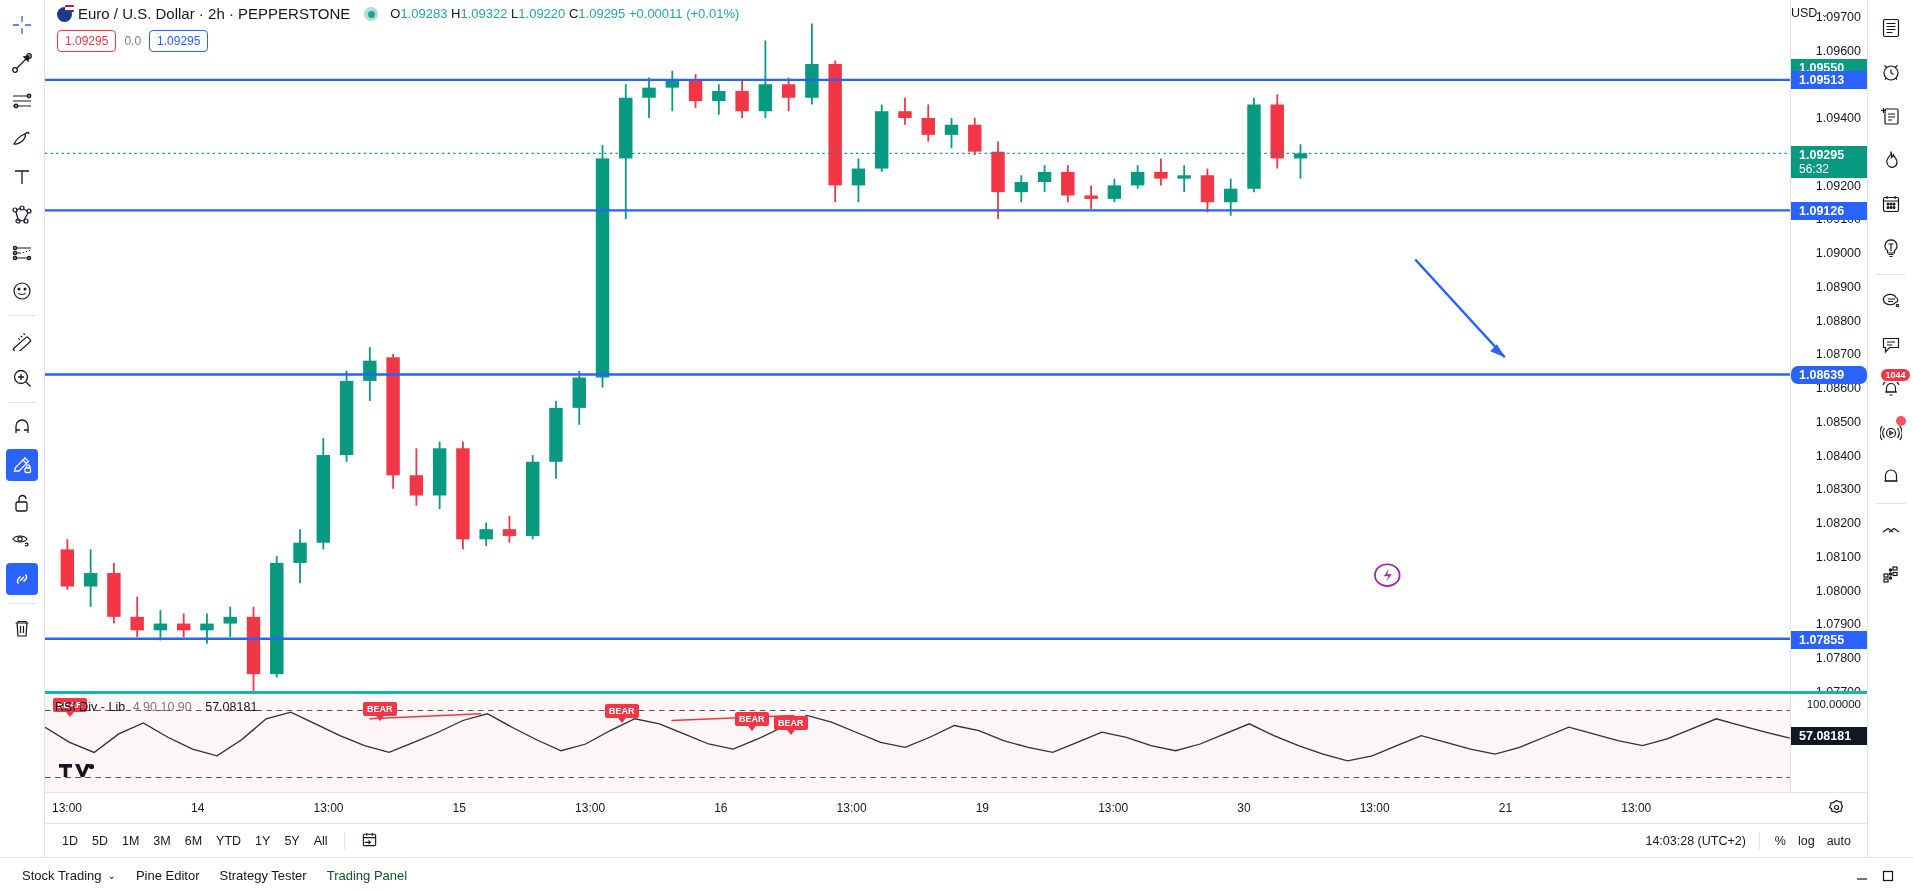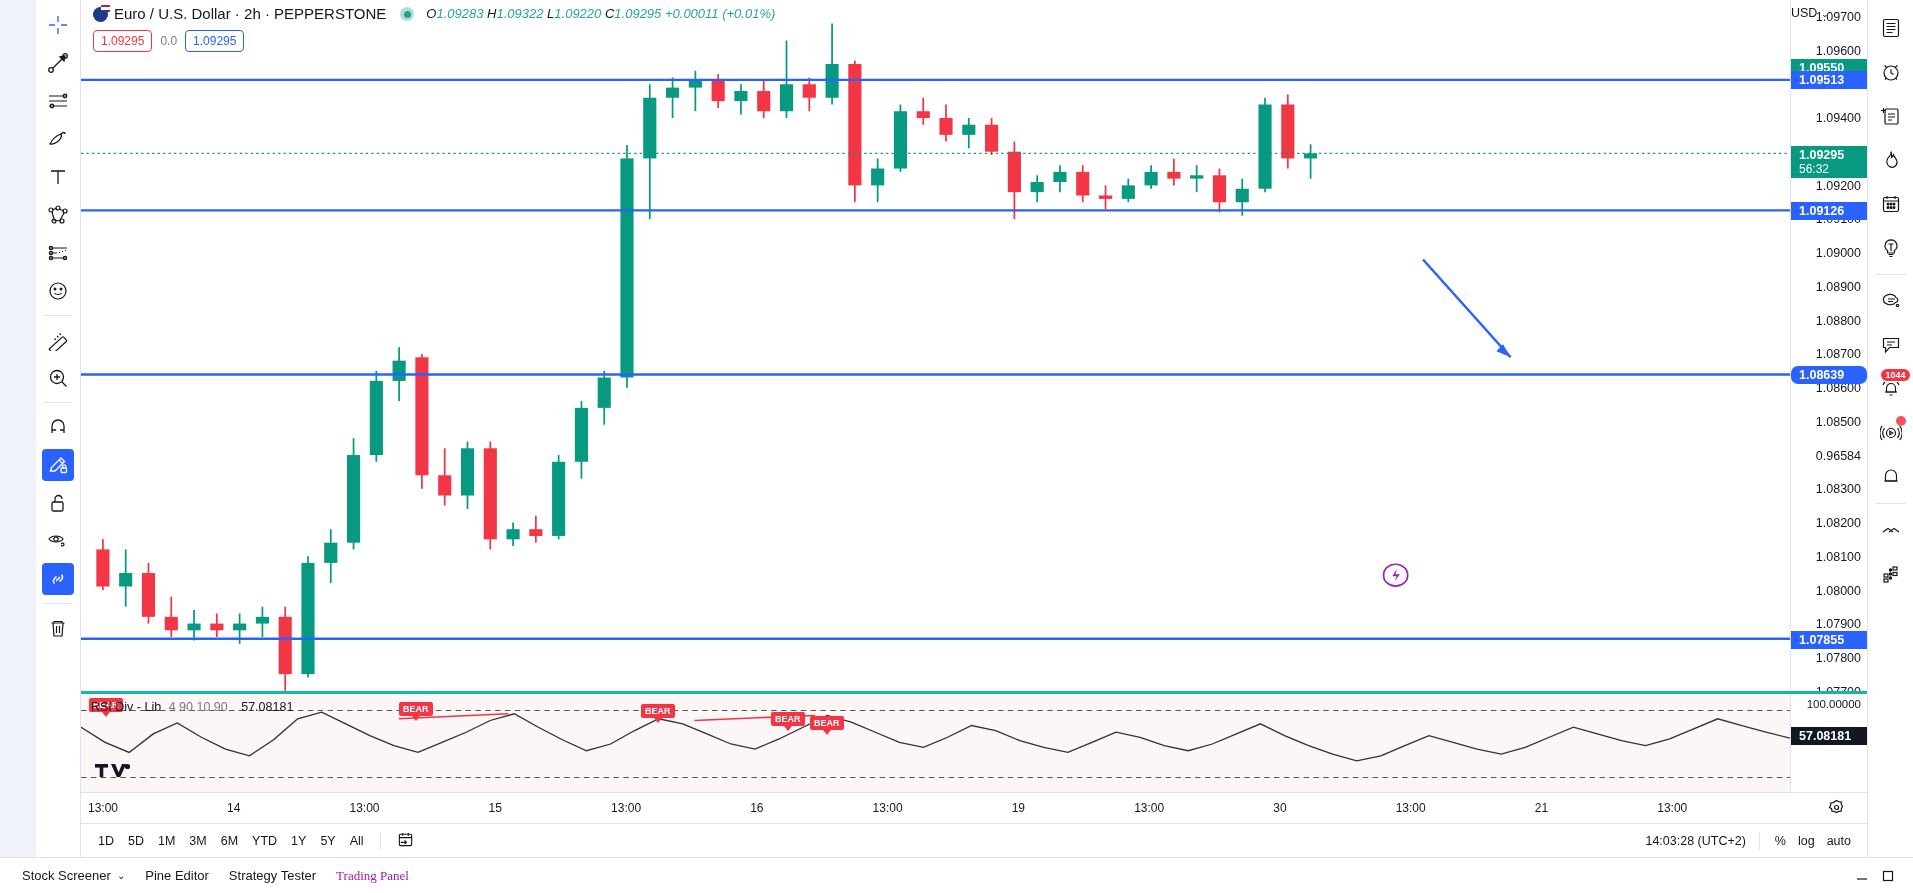--- a/index.html
+++ b/index.html
@@ -5,21 +5,21 @@
   html,body{margin:0;padding:0;background:#fff;}
   body{
     width:1913px;height:893px;overflow:hidden;
     font-family:"Liberation Sans", sans-serif;
     color:#131722;
     -webkit-font-smoothing:antialiased;
   }
   .app{position:relative;width:1913px;height:893px;display:flex;flex-direction:column;background:#f0f3fa;}
 
   
-  .mid{display:flex;flex:1;min-height:0;margin-left:36px;}
+  .mid{display:flex;flex:1;min-height:0;}
 
   
   .ltool{
     width:45px;background:#fff;border-right:1px solid #e0e3eb;
     display:flex;flex-direction:column;align-items:center;
     padding-top:6px;box-sizing:border-box;flex:0 0 45px;
   }
   .ltool .tbtn{
     width:32px;height:32px;margin:3px 0;border-radius:4px;
     display:flex;align-items:center;justify-content:center;
@@ -66,21 +66,21 @@
   .globe{
     width:15px;height:15px;border-radius:50%;margin-right:6px;position:relative;
     background:#1e3a8a;display:inline-block;flex:0 0 15px;
   }
   .globe:after{content:"";position:absolute;right:-2px;top:-2px;width:9px;height:7px;
     background:linear-gradient(#b22234 0 33%, #fff 33% 66%, #3c3b6e 66% 100%);border-radius:1px;}
   .sym{font-weight:normal;color:#131722;}
   .statusdot{width:14px;height:14px;border-radius:50%;background:#b2dfd5;margin:0 8px 0 14px;
     display:flex;align-items:center;justify-content:center;flex:0 0 14px;}
   .statusdot i{width:7px;height:7px;border-radius:50%;background:#2a9d8f;display:block;}
-  .ohlc{font-size:13px;color:#131722;margin-left:4px;font-style:italic;}
+  .ohlc{font-size:13px;color:#131722;margin-left:4px;}
   .ohlc .v{color:#26a69a;}
   .ohlc .lbl{color:#131722;}
   .leg2{display:flex;align-items:center;margin-top:6px;gap:8px;}
   .pill{
     border-radius:4px;padding:2px 7px;font-size:12px;line-height:16px;background:#fff;
   }
   .pill.red{border:1px solid #f23645;color:#f23645;}
   .pill.blue{border:1px solid #2962ff;color:#2962ff;}
   .zeroval{font-size:12px;color:#787b86;}
 
@@ -128,21 +128,21 @@
   .spacer{flex:1;}
   .clock{color:#131722;margin-right:4px;}
   .scaleopt{padding:3px 6px;border-radius:4px;cursor:pointer;color:#131722;}
 
   
   .footer{
     height:36px;flex:0 0 36px;background:#fff;border-top:1px solid #e0e3eb;
     display:flex;align-items:center;padding:0 12px;box-sizing:border-box;font-size:13px;
   }
   .fitem{padding:4px 10px;border-radius:4px;cursor:pointer;color:#131722;display:flex;align-items:center;gap:6px;}
-  .fitem.accent{color:#a21caf;font-family:Liberation Serif, serif;}
+  .fitem.accent{color:#14532d;}
   .winbtn{width:26px;height:22px;display:flex;align-items:center;justify-content:center;cursor:pointer;color:#131722;}
 
   
   svg.chartsvg{position:absolute;inset:0;width:100%;height:100%;display:block;}
   .tvlogo{position:absolute;left:14px;bottom:6px;z-index:15;}
 </style>
 </head>
 <body>
 
 <div class="app">
@@ -422,21 +422,21 @@
             <div class="ptick" style="top: 50.6341px;">1.09600</div>
             <div class="ptick" style="top: 118.146px;">1.09400</div>
             <div class="ptick" style="top: 185.659px;">1.09200</div>
             <div class="ptick" style="top: 219.415px;">1.09100</div>
             <div class="ptick" style="top: 253.171px;">1.09000</div>
             <div class="ptick" style="top: 286.927px;">1.08900</div>
             <div class="ptick" style="top: 320.683px;">1.08800</div>
             <div class="ptick" style="top: 354.439px;">1.08700</div>
             <div class="ptick" style="top: 388.195px;">1.08600</div>
             <div class="ptick" style="top: 421.951px;">1.08500</div>
-            <div class="ptick" style="top: 455.707px;">0.96584</div>
+            <div class="ptick" style="top: 455.707px;">1.08400</div>
             <div class="ptick" style="top: 489.463px;">1.08300</div>
             <div class="ptick" style="top: 523.22px;">1.08200</div>
             <div class="ptick" style="top: 556.976px;">1.08100</div>
             <div class="ptick" style="top: 590.732px;">1.08000</div>
             <div class="ptick" style="top: 624.488px;">1.07900</div>
             <div class="ptick" style="top: 658.244px;">1.07800</div>
             <div class="ptick" style="top: 692px;">1.07700</div>
             <div class="pbadge green" style="top: 67.5122px;"><span>1.09550</span></div>
             <div class="pbadge blue" style="top: 80.002px;"><span>1.09513</span></div>
             <div class="pbadge green" style="top: 161.59px;"><span>1.09295</span><span class="sub">56:32</span></div>
@@ -628,21 +628,21 @@
             <circle cx="10.5" cy="11" r="1.1" fill="currentColor"></circle>
           <circle cx="10.5" cy="15" r="1.1" fill="currentColor"></circle>
         </svg>
       </div>
     </div>
   </div>
 
   <div class="footer">
     <div id="footerItems" style="display:flex;align-items:center;">
         <div class="fitem">
-          <span>Stock Screener</span>
+          <span>Stock Trading</span>
           <span style="font-size: 10px;">⌄</span>
         </div>
         <div class="fitem">
           <span>Pine Editor</span>
         </div>
         <div class="fitem">
           <span>Strategy Tester</span>
         </div>
         <div class="fitem accent">
           <span>Trading Panel</span>

